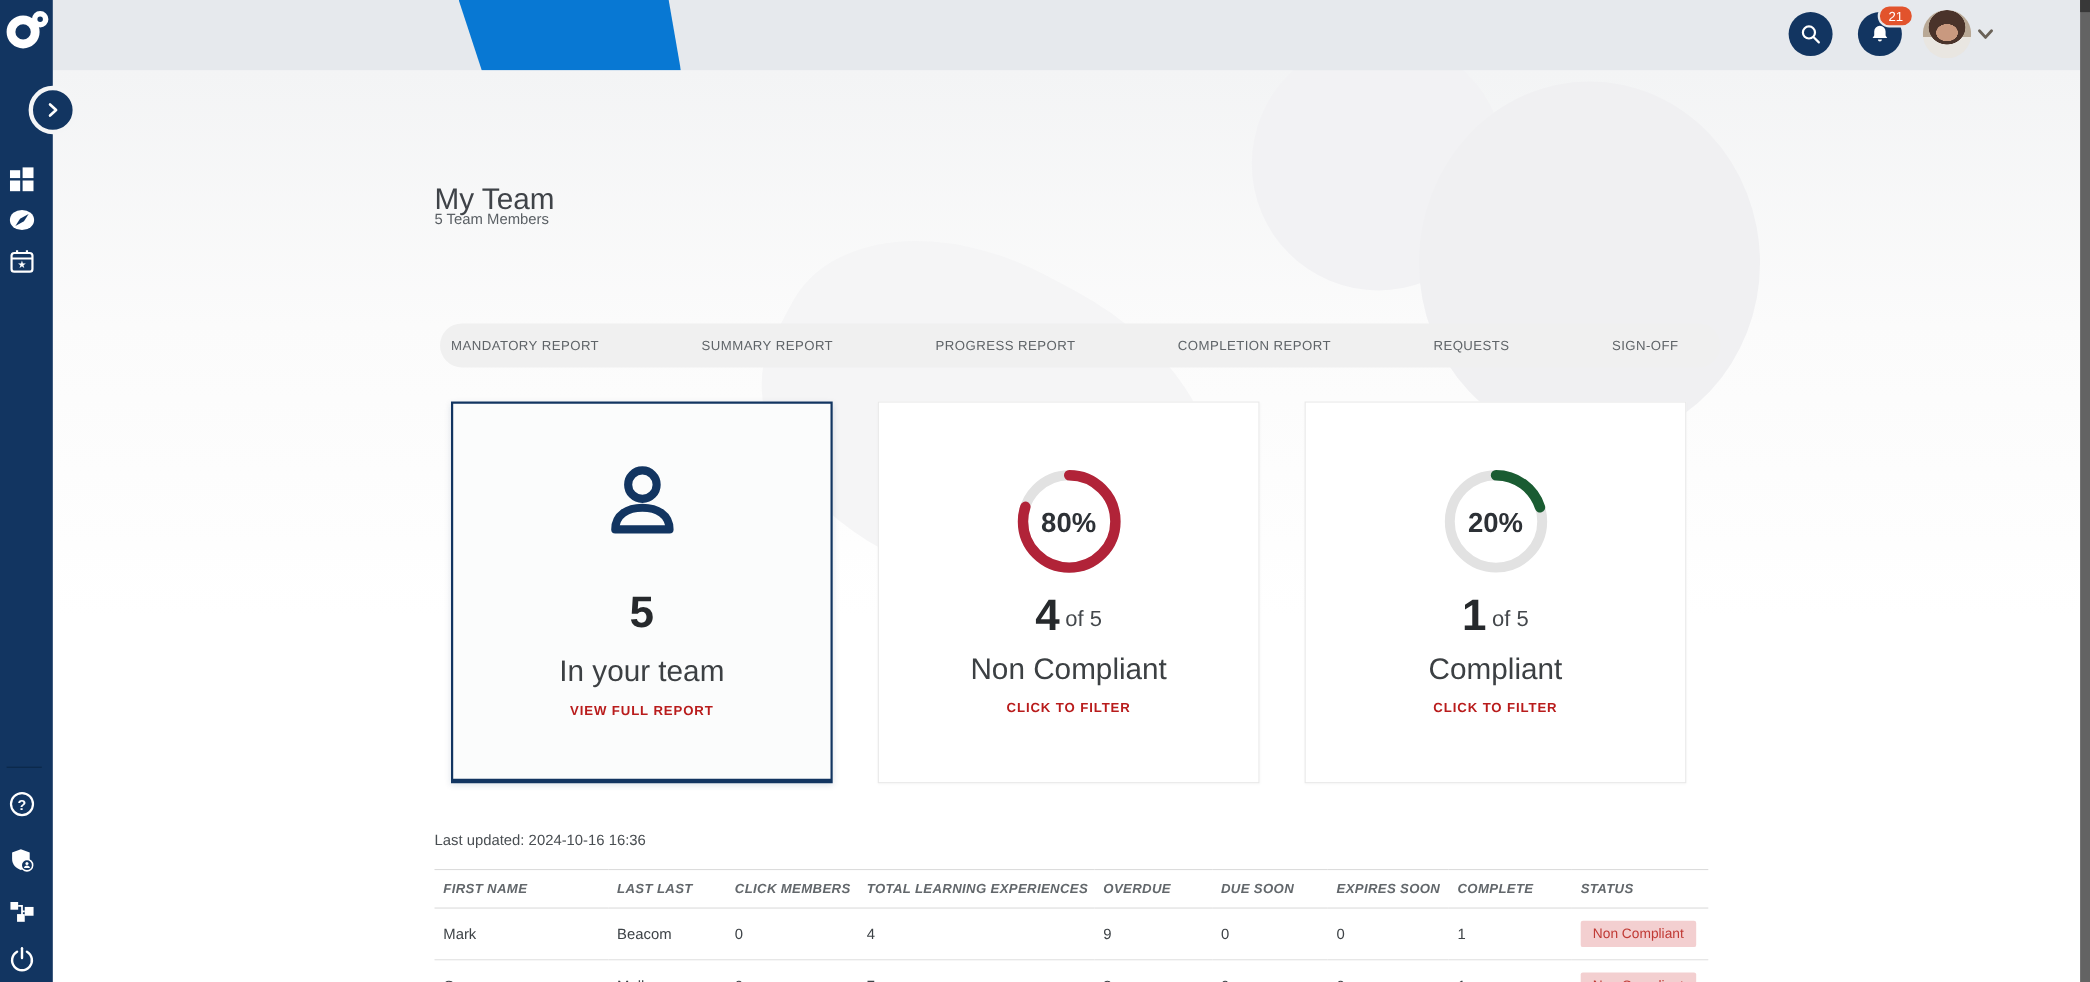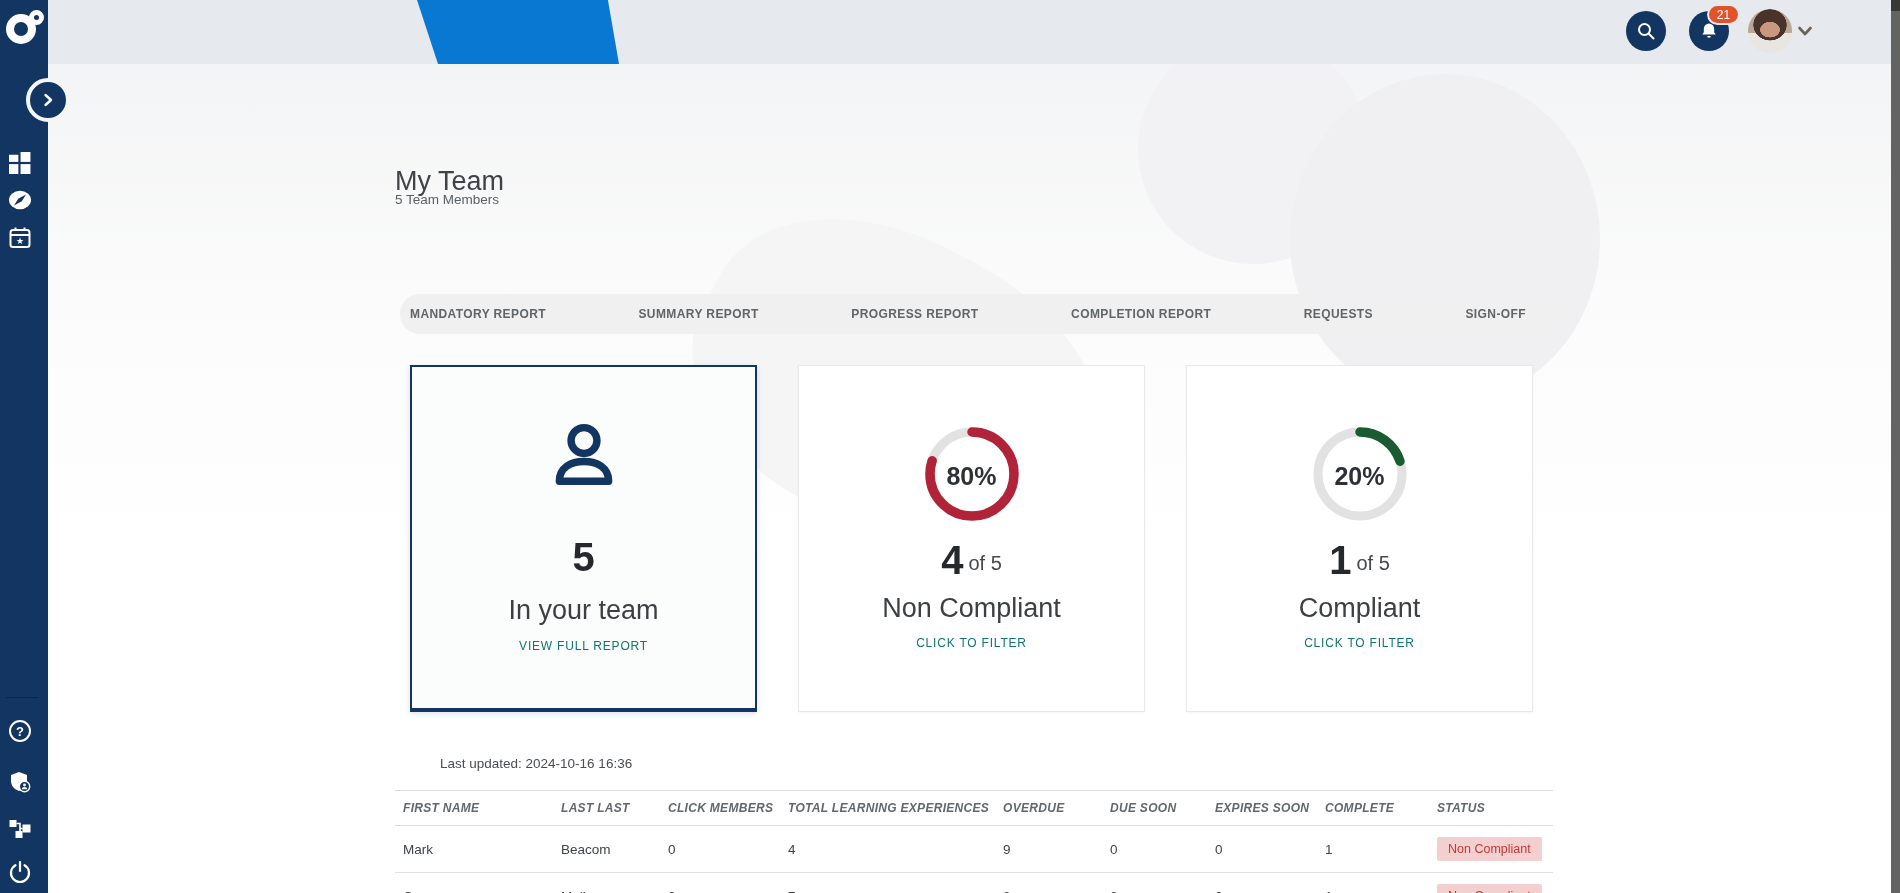--- a/index.html
+++ b/index.html
@@ -40,41 +40,41 @@
   .blob { position:absolute; border-radius:50%; background:#f0f0f2; }
   .blob.b1 { left:1242px; top:10px; width:310px; height:330px; }
   .blob.b2 { left:1090px; top:-30px; width:230px; height:230px; background:#f2f2f4; }
   .blob.b3 { left:640px; top:180px; width:430px; height:290px; background:#f5f5f6; border-radius:48% 52% 55% 45%; transform:rotate(28deg); }
 
   .page-title { position:absolute; left:347px; top:86px; font-size:27px; color:#3f4348;margin-top:16px; }
   .page-subtitle { position:absolute; left:347px; top:128px; font-size:13.5px; color:#5b6065; }
 
   
   .tabbar { position:absolute; left:352px; top:230px; width:1164px; height:40px; background:#f0f0f0; border-radius:20px; display:flex; align-items:center; padding-right:28px; justify-content:space-between; }
-  .tab { font-size:12px; letter-spacing:.4px; color:#5f6468; font-weight:700; white-space:nowrap; cursor:pointer; padding:0 10px; }
+  .tab { font-size:12px; letter-spacing:.4px; color:#5f6468; font-weight:400; white-space:nowrap; cursor:pointer; padding:0 10px; }
   .tab.active { background:#123561; color:#fff; font-weight:bold; line-height:40px; height:40px; border-radius:20px; padding:0 26px; }
 
   
   .cards { position:absolute; left:362px; top:301px; display:flex; gap:41px; }
   .card { width:347px; height:347px; background:#fff; border:1px solid #e9e9e9; box-shadow:0 1px 3px rgba(0,0,0,0.04); position:relative; text-align:center; cursor:pointer; }
   .card.selected { background:#fbfcfc; border:2px solid #123561; border-bottom-width:4px; box-shadow:0 2px 6px rgba(18,53,97,0.15); }
   .card .person { position:absolute; left:0; right:0; top:52px; display:flex; justify-content:center; }
   .card .big-count { position:absolute; left:0; right:0; top:168px; font-size:40px; font-weight:bold; color:#26292c; }
   .donut-wrap { position:absolute; left:0; right:0; top:56px; display:flex; justify-content:center; }
   .donut-box { position:relative; width:104px; height:104px; }
   .donut-pct { position:absolute; left:0; right:0; top:40px; text-align:center; font-size:25px; font-weight:bold; color:#2d3136; }
   .count-line { position:absolute; left:0; right:0; top:172px; font-size:20px; color:#44484c; }
   .count-line b { font-size:40px; font-weight:bold; color:#26292c; margin-right:5px; vertical-align:-4px; }
   .card-label { position:absolute; left:0; right:0; top:227px; font-size:27px; color:#3c4043; }
-  .card-action { position:absolute; left:0; right:0; top:270px; font-size:12px; font-weight:400; letter-spacing:.8px; color:#0f766e; cursor:pointer; }
+  .card-action { position:absolute; left:0; right:0; top:270px; font-size:12px; font-weight:700; letter-spacing:.8px; color:#b91c1c; cursor:pointer; }
   .card.selected .card-label { top:228px; }
   .card.selected .card-action { top:272px; }
 
   
-  .last-updated { position:absolute; left:347px; top:692px; font-size:13.5px; color:#494e52;margin-left:45px; }
+  .last-updated { position:absolute; left:347px; top:692px; font-size:13.5px; color:#494e52; }
   table.report { position:absolute; left:347px; top:726px; width:1158px; border-collapse:collapse; }
   table.report th { height:35px; text-align:left; font-size:12px; font-weight:bold; letter-spacing:.3px; color:#62676b; border-top:1px solid #dcdcdc; border-bottom:1px solid #dcdcdc; padding-left:8px; white-space:nowrap;font-style:italic; }
   table.report td { height:47px; font-size:13.5px; color:#3e4347; border-bottom:1px solid #e2e2e2; padding-left:8px; }
   td.num-link { color:#36789e; cursor:pointer; }
   .status-badge { display:inline-block; background:#f3cfd0; color:#c03a35; font-size:12.5px; padding:5px 11px; border-radius:2px; }
 </style>
 </head>
 <body>
 
 <div id="canvas">

